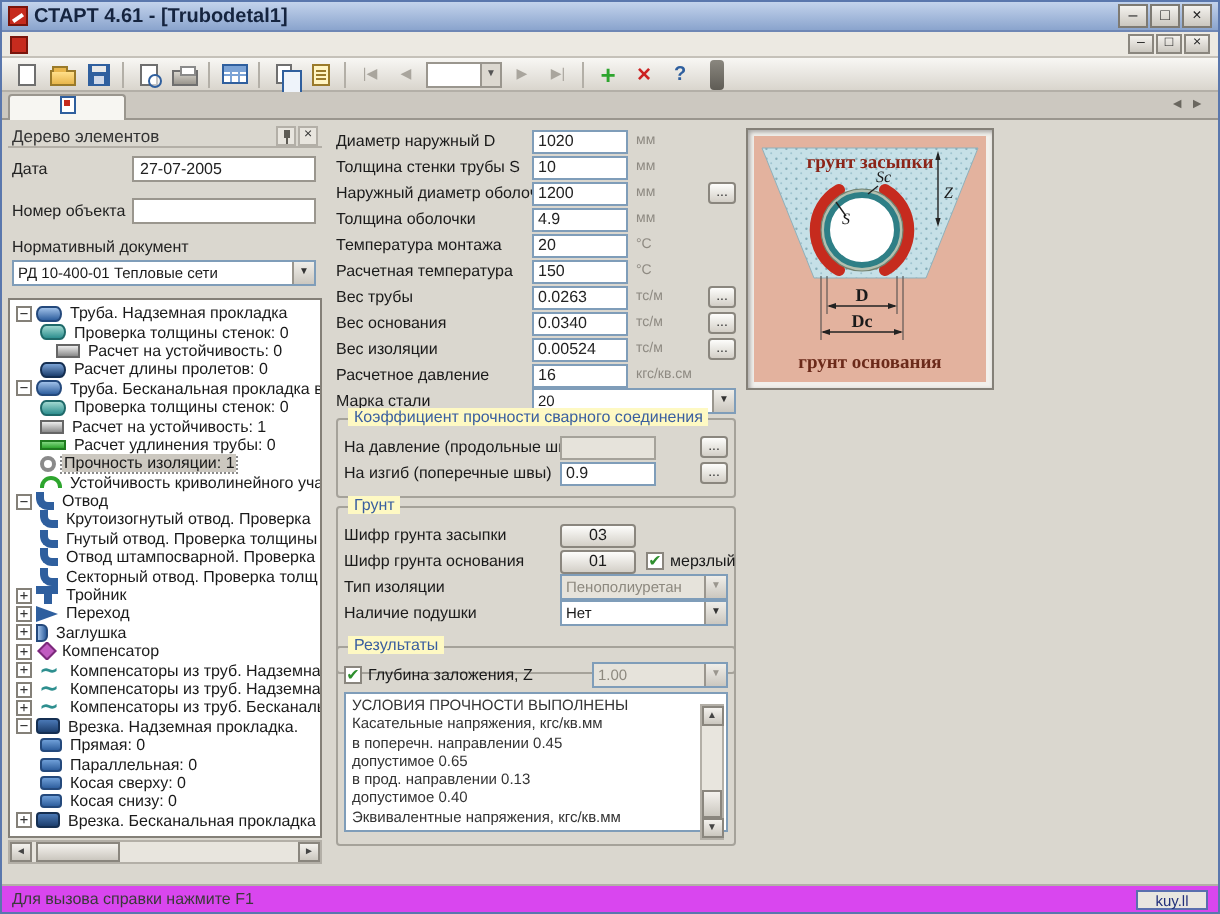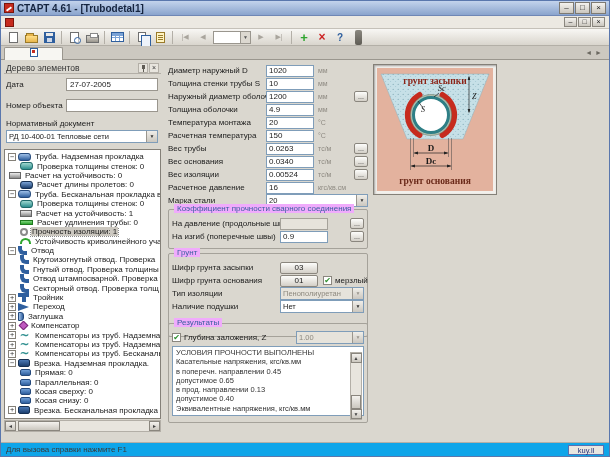--- a/index.html
+++ b/index.html
@@ -129,40 +129,40 @@
   .formcol{position:absolute;left:167px;top:4px;width:200px;}
   .frow{display:flex;align-items:center;height:13px;}
   .flab{width:98px;font-size:8px;color:#1a1a1a;white-space:nowrap;overflow:hidden;flex:none;}
   .inp{width:48px;height:12px;border:1px solid #7f9db9;background:#fff;
     font:8px "Liberation Sans",sans-serif;padding:0 2px;color:#222;flex:none;}
   .inp.dis{background:#e6e3db;color:#8d897f;border-color:#a5a29a;}
   .funit{font-size:7px;color:#8e8a82;margin-left:4px;white-space:nowrap;}
   .dots{width:14px;height:11px;margin-left:auto;background:linear-gradient(#fdfdfb,#d3cfc7);
     border:1px solid #8a867e;border-radius:2px;font:7px/6px "Liberation Sans",sans-serif;color:#333;padding:0;}
   .groupbox{position:absolute;left:167px;width:200px;border:1px solid #a5a29a;border-radius:2px;}
-  .gb-title{position:absolute;top:-6px;left:5px;background:#f0abfc;padding:0 3px;
+  .gb-title{position:absolute;top:-6px;left:5px;background:#fef9c3;padding:0 3px;
     font-size:8px;color:#3a5fa0;white-space:nowrap;text-align:center;}
   .gb-inner{padding:7px 3px 2px 3px;}
   .codebtn{width:38px;height:12px;background:linear-gradient(#fdfdfb,#d3cfc7);border:1px solid #8a867e;
     border-radius:2px;font:8px/10px "Liberation Sans",sans-serif;color:#1a1a1a;text-align:center;padding:0;flex:none;}
   .cb{width:9px;height:9px;background:#fff;border:1px solid #8a867e;flex:none;
     font-size:8px;line-height:8px;text-align:center;color:#2e8f2e;}
   .cb-label{font-size:8px;color:#1a1a1a;margin-left:3px;white-space:nowrap;}
   .rtext{position:relative;margin-top:2px;height:70px;background:#fff;border:1px solid #7f9db9;
     font-size:7.5px;line-height:9.3px;color:#333;padding:1px 14px 1px 3px;
     white-space:pre-line;overflow:hidden;}
   .vscroll{position:absolute;right:5px;top:28px;width:12px;height:68px;background:#e8e5de;
     border:1px solid #b3afa7;display:flex;flex-direction:column;align-items:center;}
   .vthumb{width:10px;height:14px;background:linear-gradient(#f4f2ee,#cbc7bf);border:1px solid #8a867e;margin-top:auto;}
   .vspacer{flex:1;}
   
   .imgframe{position:absolute;left:372px;top:4px;width:124px;height:131px;
     background:#f2f0ec;border:1px solid #848078;box-shadow:inset 1px 1px 2px rgba(90,90,90,.5);padding:3px;}
   
-  .statusbar{position:absolute;left:0;bottom:0;width:100%;height:14px;background:#0ea5e9;
+  .statusbar{position:absolute;left:0;bottom:0;width:100%;height:14px;background:#d946ef;
     border-top:1px solid #b3afa7;display:flex;align-items:center;padding:0 5px;}
   .status-left{font-size:8px;color:#3a3a3a;flex:1;white-space:nowrap;}
   .status-right{width:36px;height:10px;border:1px solid #5a6fae;color:#22307a;
     font-size:7.5px;line-height:9px;text-align:center;background:#e8e6e0;}
 </style>
 </head>
 <body>
 
 <div class="window">
 
@@ -279,21 +279,21 @@
       <div class="tree" id="tree">
           <div class="trow" style="padding-left: 3px;">
             <span class="exp">−</span>
             <span class="ti ti-pipe"></span>
             <span class="tlab">Труба. Надземная прокладка</span>
           </div>
           <div class="trow" style="padding-left: 15px;">
             <span class="ti ti-pipe-teal"></span>
             <span class="tlab">Проверка толщины стенок: 0</span>
           </div>
-          <div class="trow" style="padding-left: 4px;">
+          <div class="trow" style="padding-left: 23px;">
             <span class="ti ti-beam"></span>
             <span class="tlab">Расчет на устойчивость: 0</span>
           </div>
           <div class="trow" style="padding-left: 15px;">
             <span class="ti ti-pipe-dark"></span>
             <span class="tlab">Расчет длины пролетов: 0</span>
           </div>
           <div class="trow" style="padding-left: 3px;">
             <span class="exp">−</span>
             <span class="ti ti-pipe"></span>

